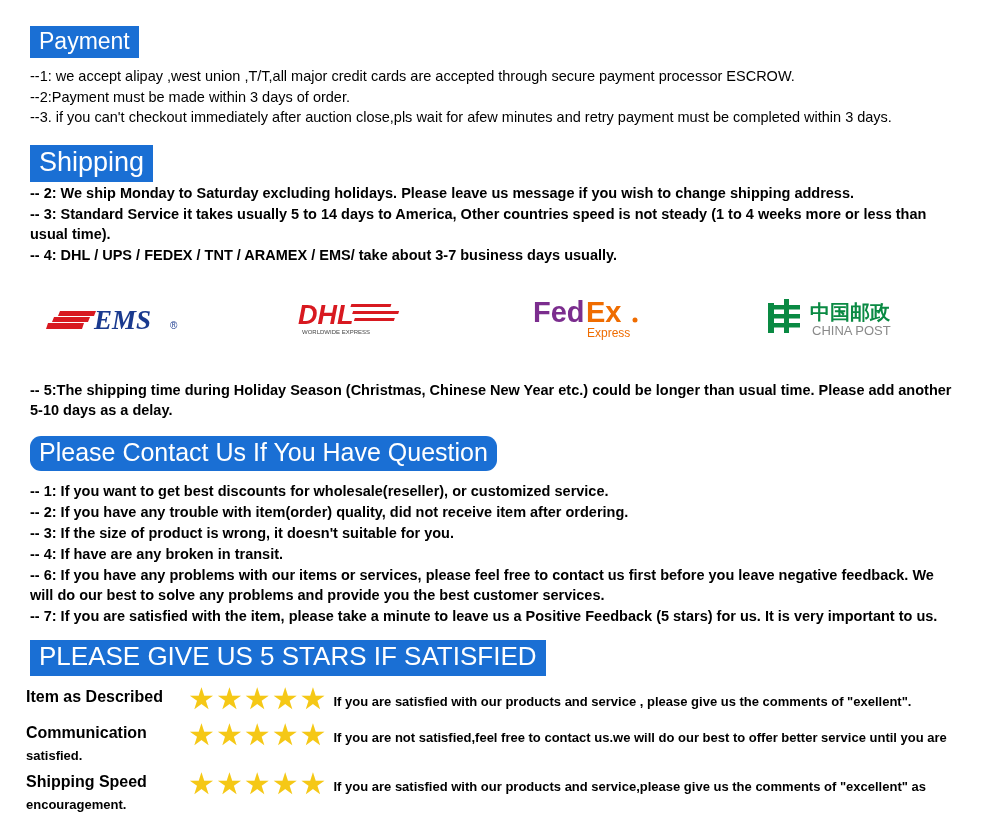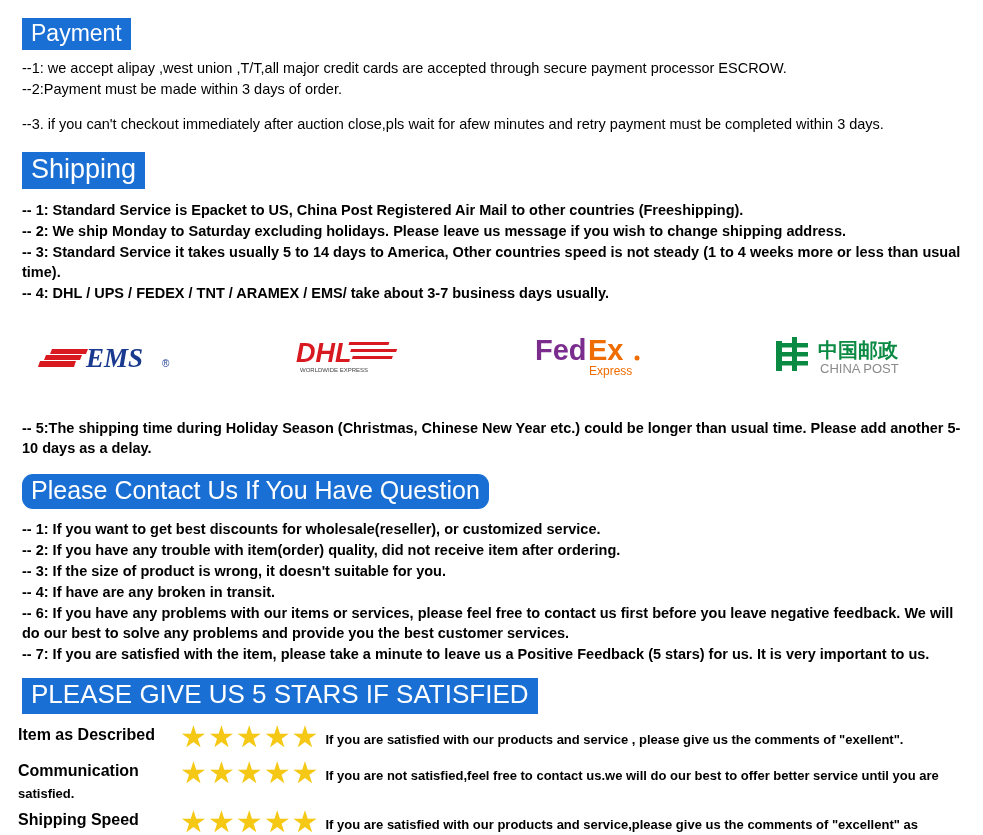--- a/index.html
+++ b/index.html
@@ -11,21 +11,21 @@
     width: 983px;
     height: 835px;
     font-family: "Liberation Sans", sans-serif;
     color: #000000;
     overflow: hidden;
   }
   .page {
     position: relative;
     width: 983px;
     height: 835px;
-    padding: 0;
+    padding: 8px;
     box-sizing: border-box;
   }
   .section-heading {
     display: inline-block;
     background: #1a6fd4;
     color: #ffffff;
     font-weight: normal;
     padding: 2px 9px 4px 9px;
     line-height: 1.15;
   }
@@ -116,25 +116,24 @@
 </style>
 </head>
 <body>
 
 <div class="page">
 
   
   <div class="section-heading h-payment">Payment</div>
   <div class="body-text pay">--1: we accept alipay ,west union ,T/T,all major credit cards are accepted through secure payment processor ESCROW.</div>
   <div class="body-text pay" style="margin-top:1px">--2:Payment must be made within 3 days of order.</div>
-  <div class="body-text pay" style="margin-top:15px">--3. if you can't checkout immediately after auction close,pls wait for afew minutes and retry payment must be completed within 3 days.</div>
+  <div class="body-text pay" style="margin-top:0">--3. if you can't checkout immediately after auction close,pls wait for afew minutes and retry payment must be completed within 3 days.</div>
 
   
   <div class="section-heading h-shipping">Shipping</div>
-  <div class="body-text" style="margin-top:11px">-- 1:  Standard Service is Epacket to US, China Post Registered Air Mail to other countries (Freeshipping).</div>
   <div class="body-text" style="margin-top:1px">-- 2: We ship Monday to Saturday excluding holidays. Please leave us message if you wish to change shipping address.</div>
   <div class="body-text" style="margin-top:1px">-- 3: Standard Service it takes usually 5 to 14 days to America, Other countries speed is not steady (1 to 4 weeks more or less than usual time).</div>
   <div class="body-text" style="margin-top:1px">-- 4: DHL / UPS / FEDEX  / TNT / ARAMEX / EMS/ take about 3-7 business days usually.</div>
 
   
   <div class="logos">
 
     <div class="logo">
       <svg width="145" height="42" viewBox="0 0 145 42">
         <g>

